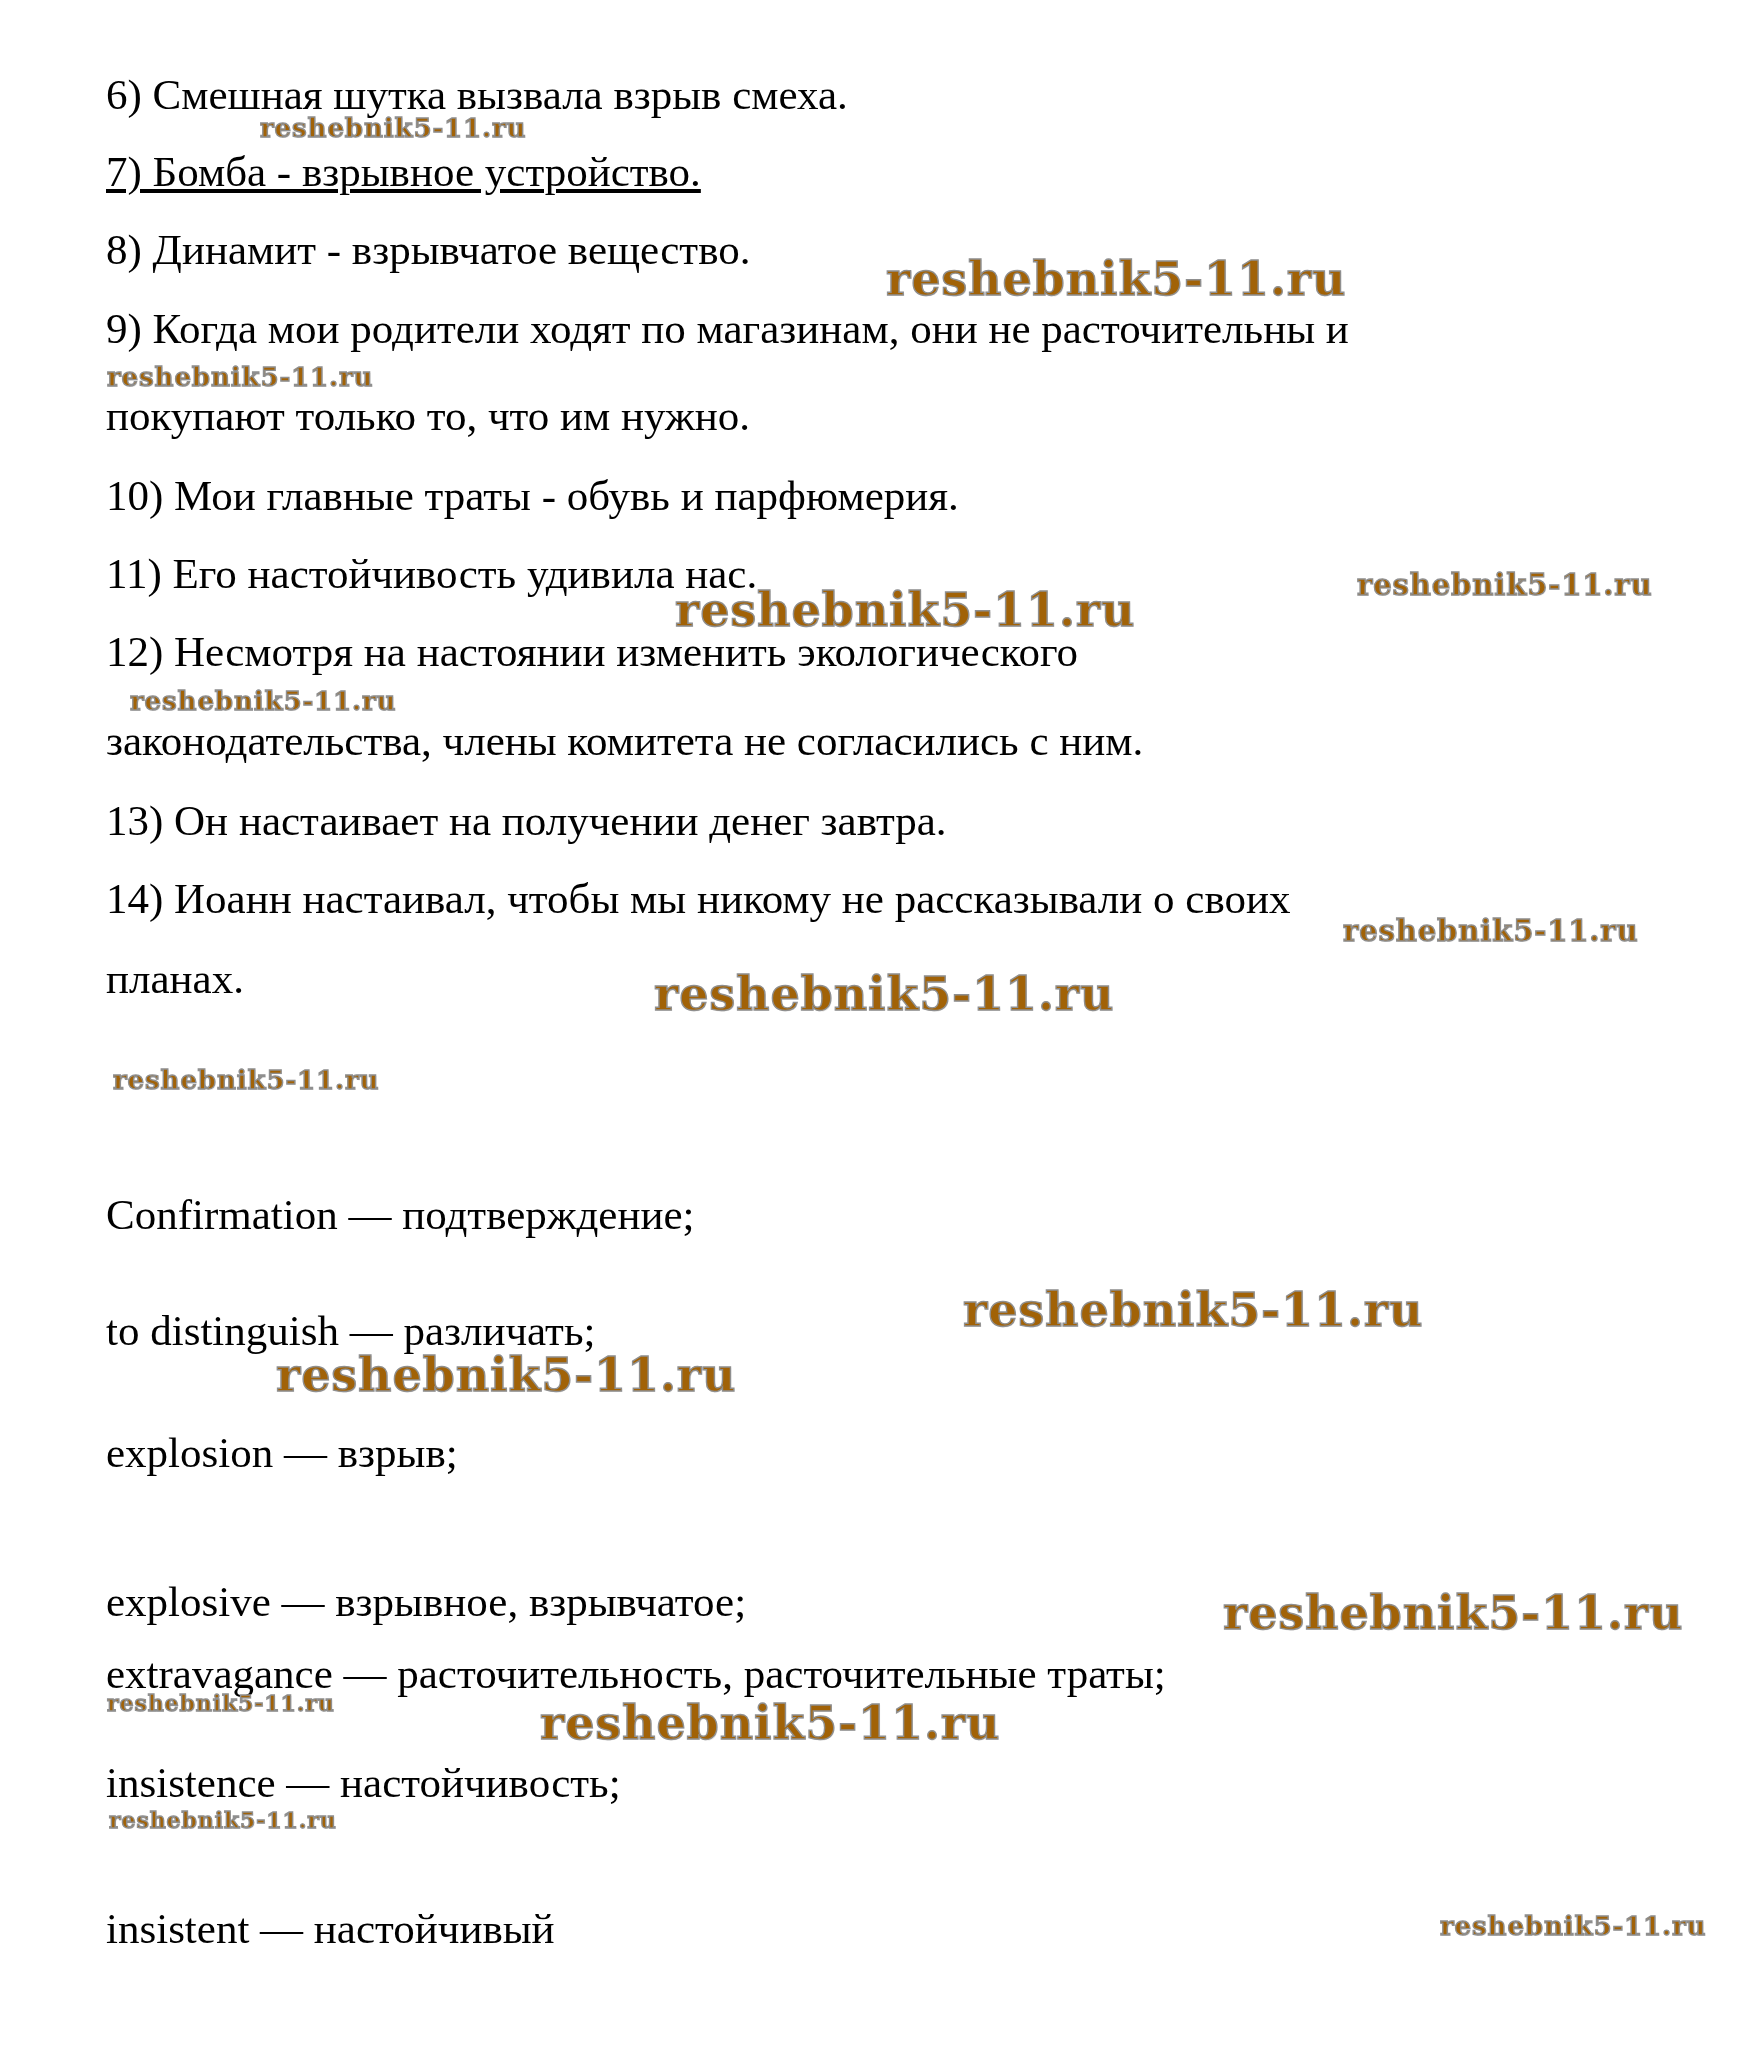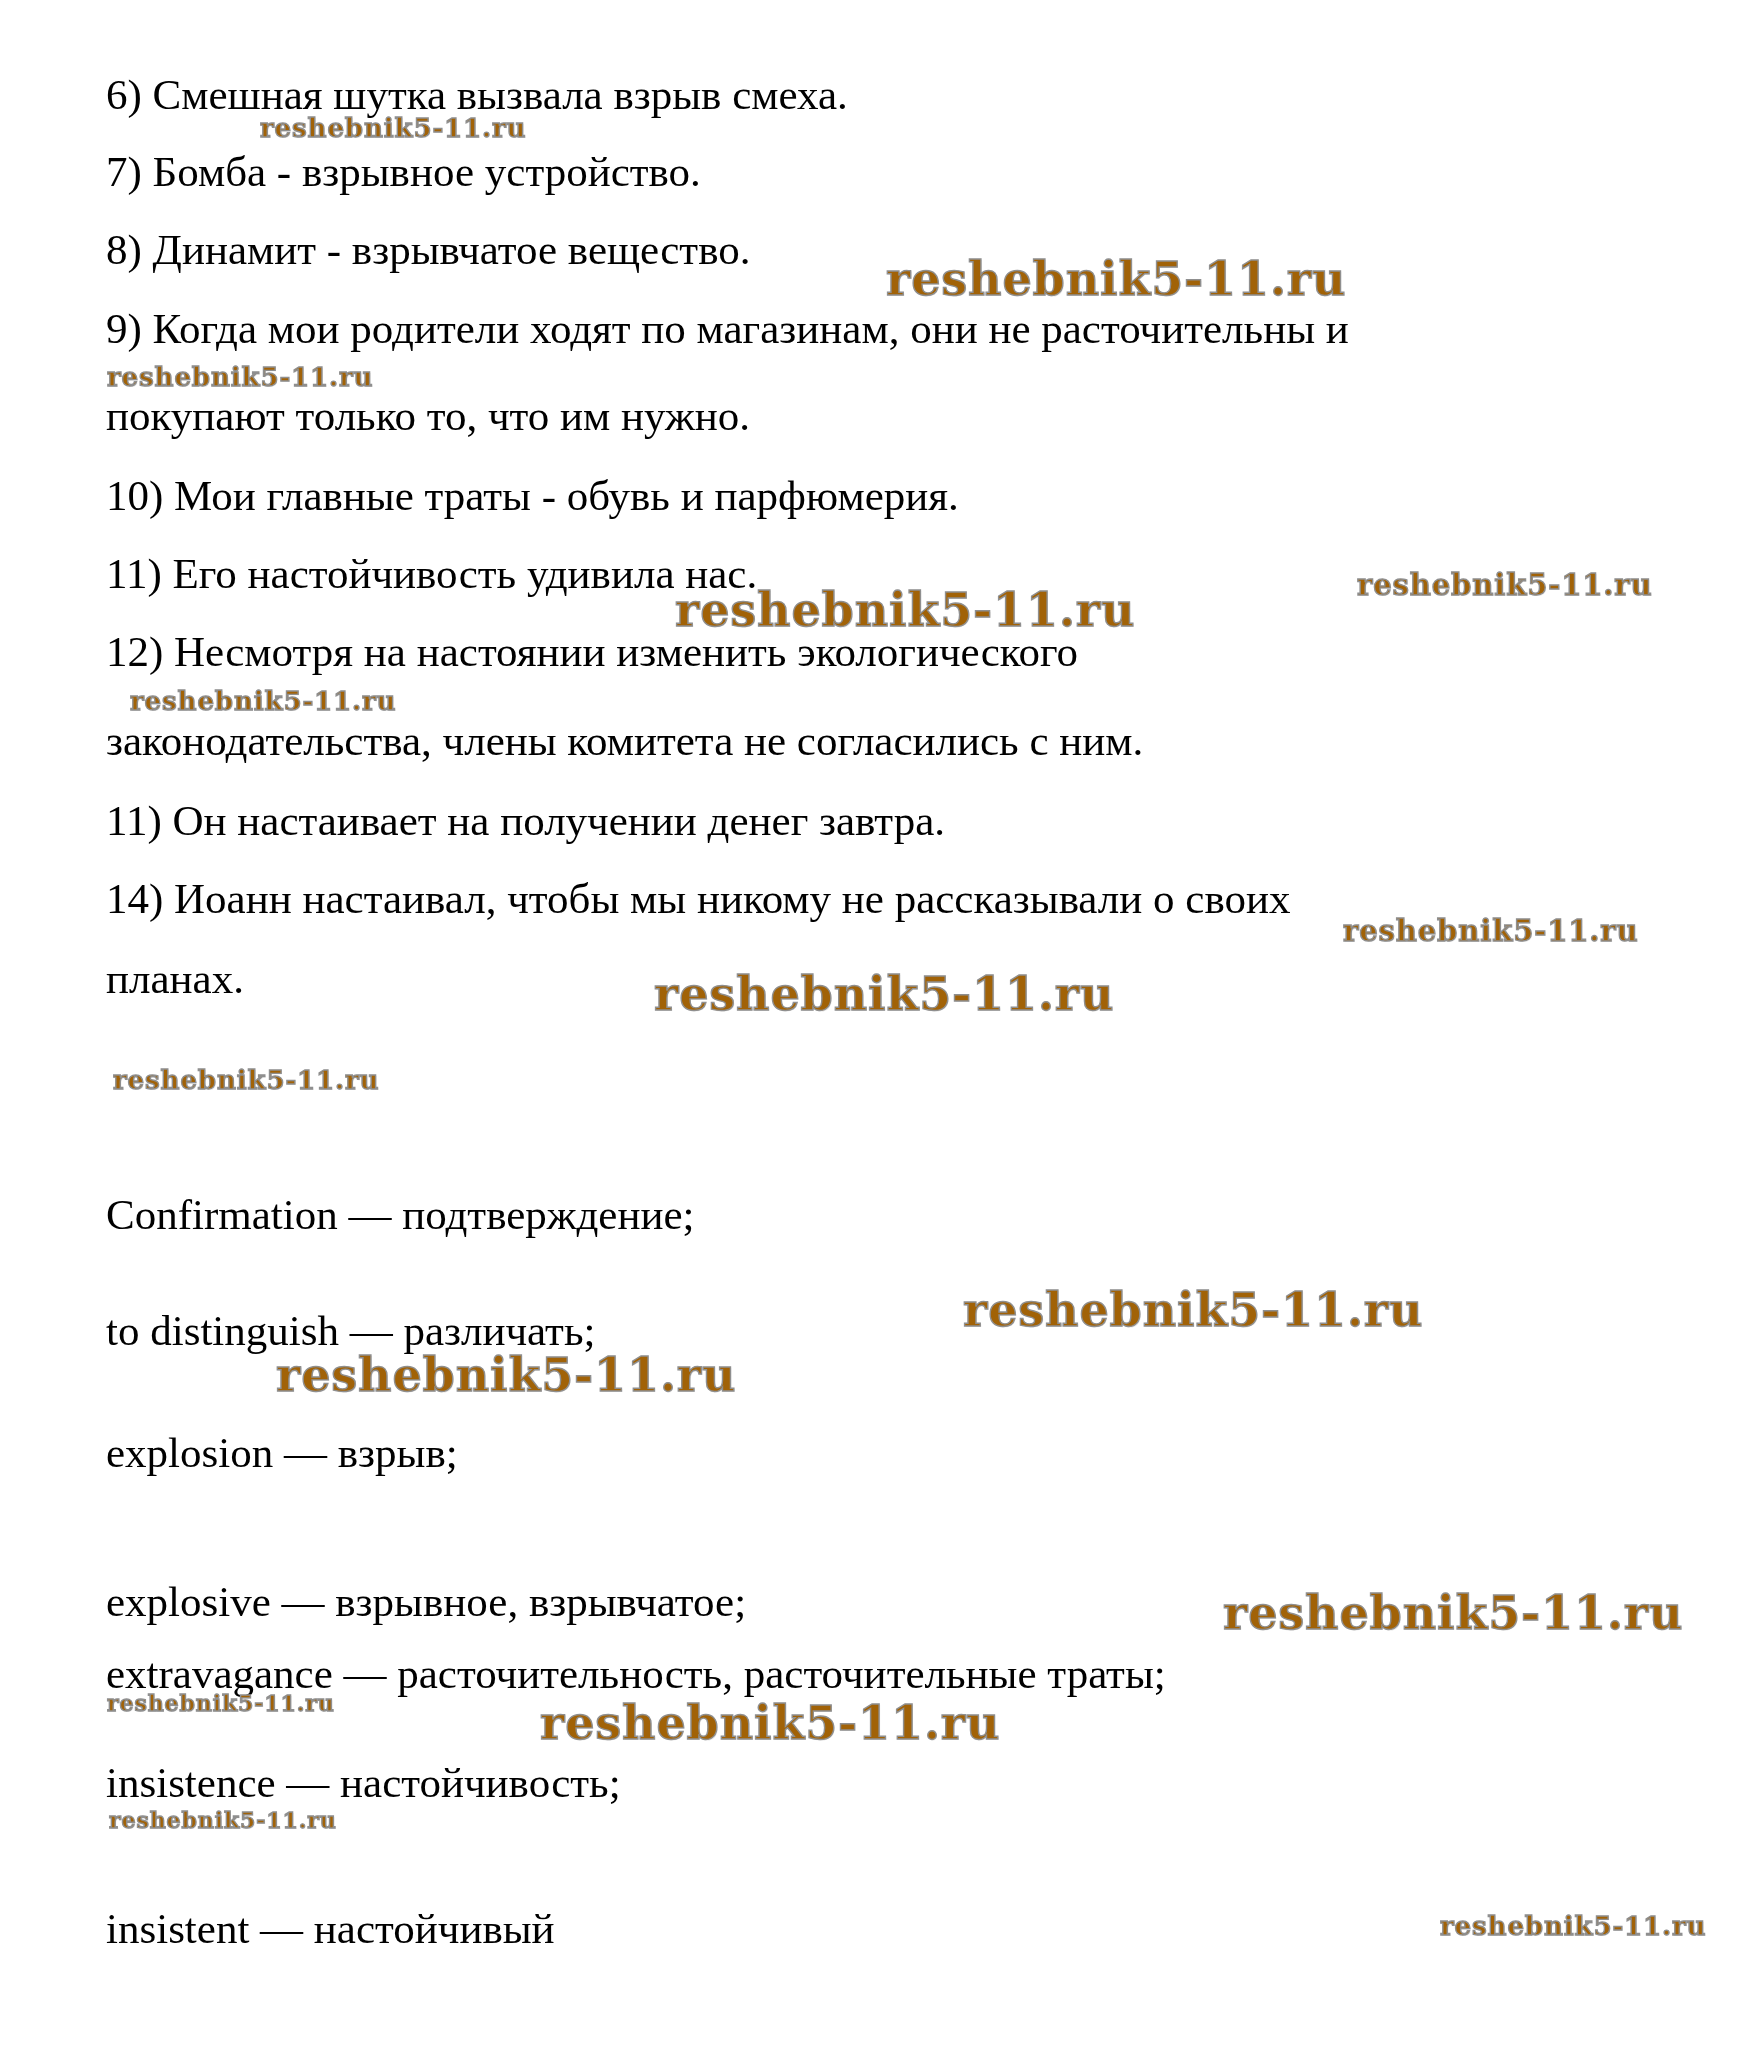--- a/index.html
+++ b/index.html
@@ -30,21 +30,21 @@
     letter-spacing: 0.9px;
     white-space: nowrap;
   }
   .wm-xs { font-size: 22px; }
   .wm-sm { font-size: 26px; }
   .wm-md { font-size: 29px; }
   .wm-lg { font-size: 46px; }
 
   
   .t1  { top: 70px; }
-  .t2  { top: 147px; }
+  .t2  { top: 147px; text-decoration: underline; }
   .t3  { top: 225px; }
   .t4  { top: 304px; }
   .t5  { top: 391px; }
   .t6  { top: 471px; }
   .t7  { top: 549px; }
   .t8  { top: 627px; }
   .t9  { top: 716px; }
   .t10 { top: 796px; }
   .t11 { top: 874px; }
   .t12 { top: 954px; }
@@ -83,21 +83,21 @@
 
   <div class="line t1">6) Смешная шутка вызвала взрыв смеха.</div>
   <div class="line t2">7) Бомба - взрывное устройство.</div>
   <div class="line t3">8) Динамит - взрывчатое вещество.</div>
   <div class="line t4">9) Когда мои родители ходят по магазинам, они не расточительны и</div>
   <div class="line t5">покупают только то, что им нужно.</div>
   <div class="line t6">10) Мои главные траты - обувь и парфюмерия.</div>
   <div class="line t7">11) Его настойчивость удивила нас.</div>
   <div class="line t8">12) Несмотря на настоянии изменить экологического</div>
   <div class="line t9">законодательства, члены комитета не согласились с ним.</div>
-  <div class="line t10">11) Он настаивает на получении денег завтра.</div>
+  <div class="line t10">13) Он настаивает на получении денег завтра.</div>
   <div class="line t11">14) Иоанн настаивал, чтобы мы никому не рассказывали о своих</div>
   <div class="line t12">планах.</div>
 
   <div class="line v1">Confirmation — подтверждение;</div>
   <div class="line v2">to distinguish — различать;</div>
   <div class="line v3">explosion — взрыв;</div>
   <div class="line v4">explosive — взрывное, взрывчатое;</div>
   <div class="line v5">extravagance — расточительность, расточительные траты;</div>
   <div class="line v6">insistence — настойчивость;</div>
   <div class="line v7">insistent — настойчивый</div>

